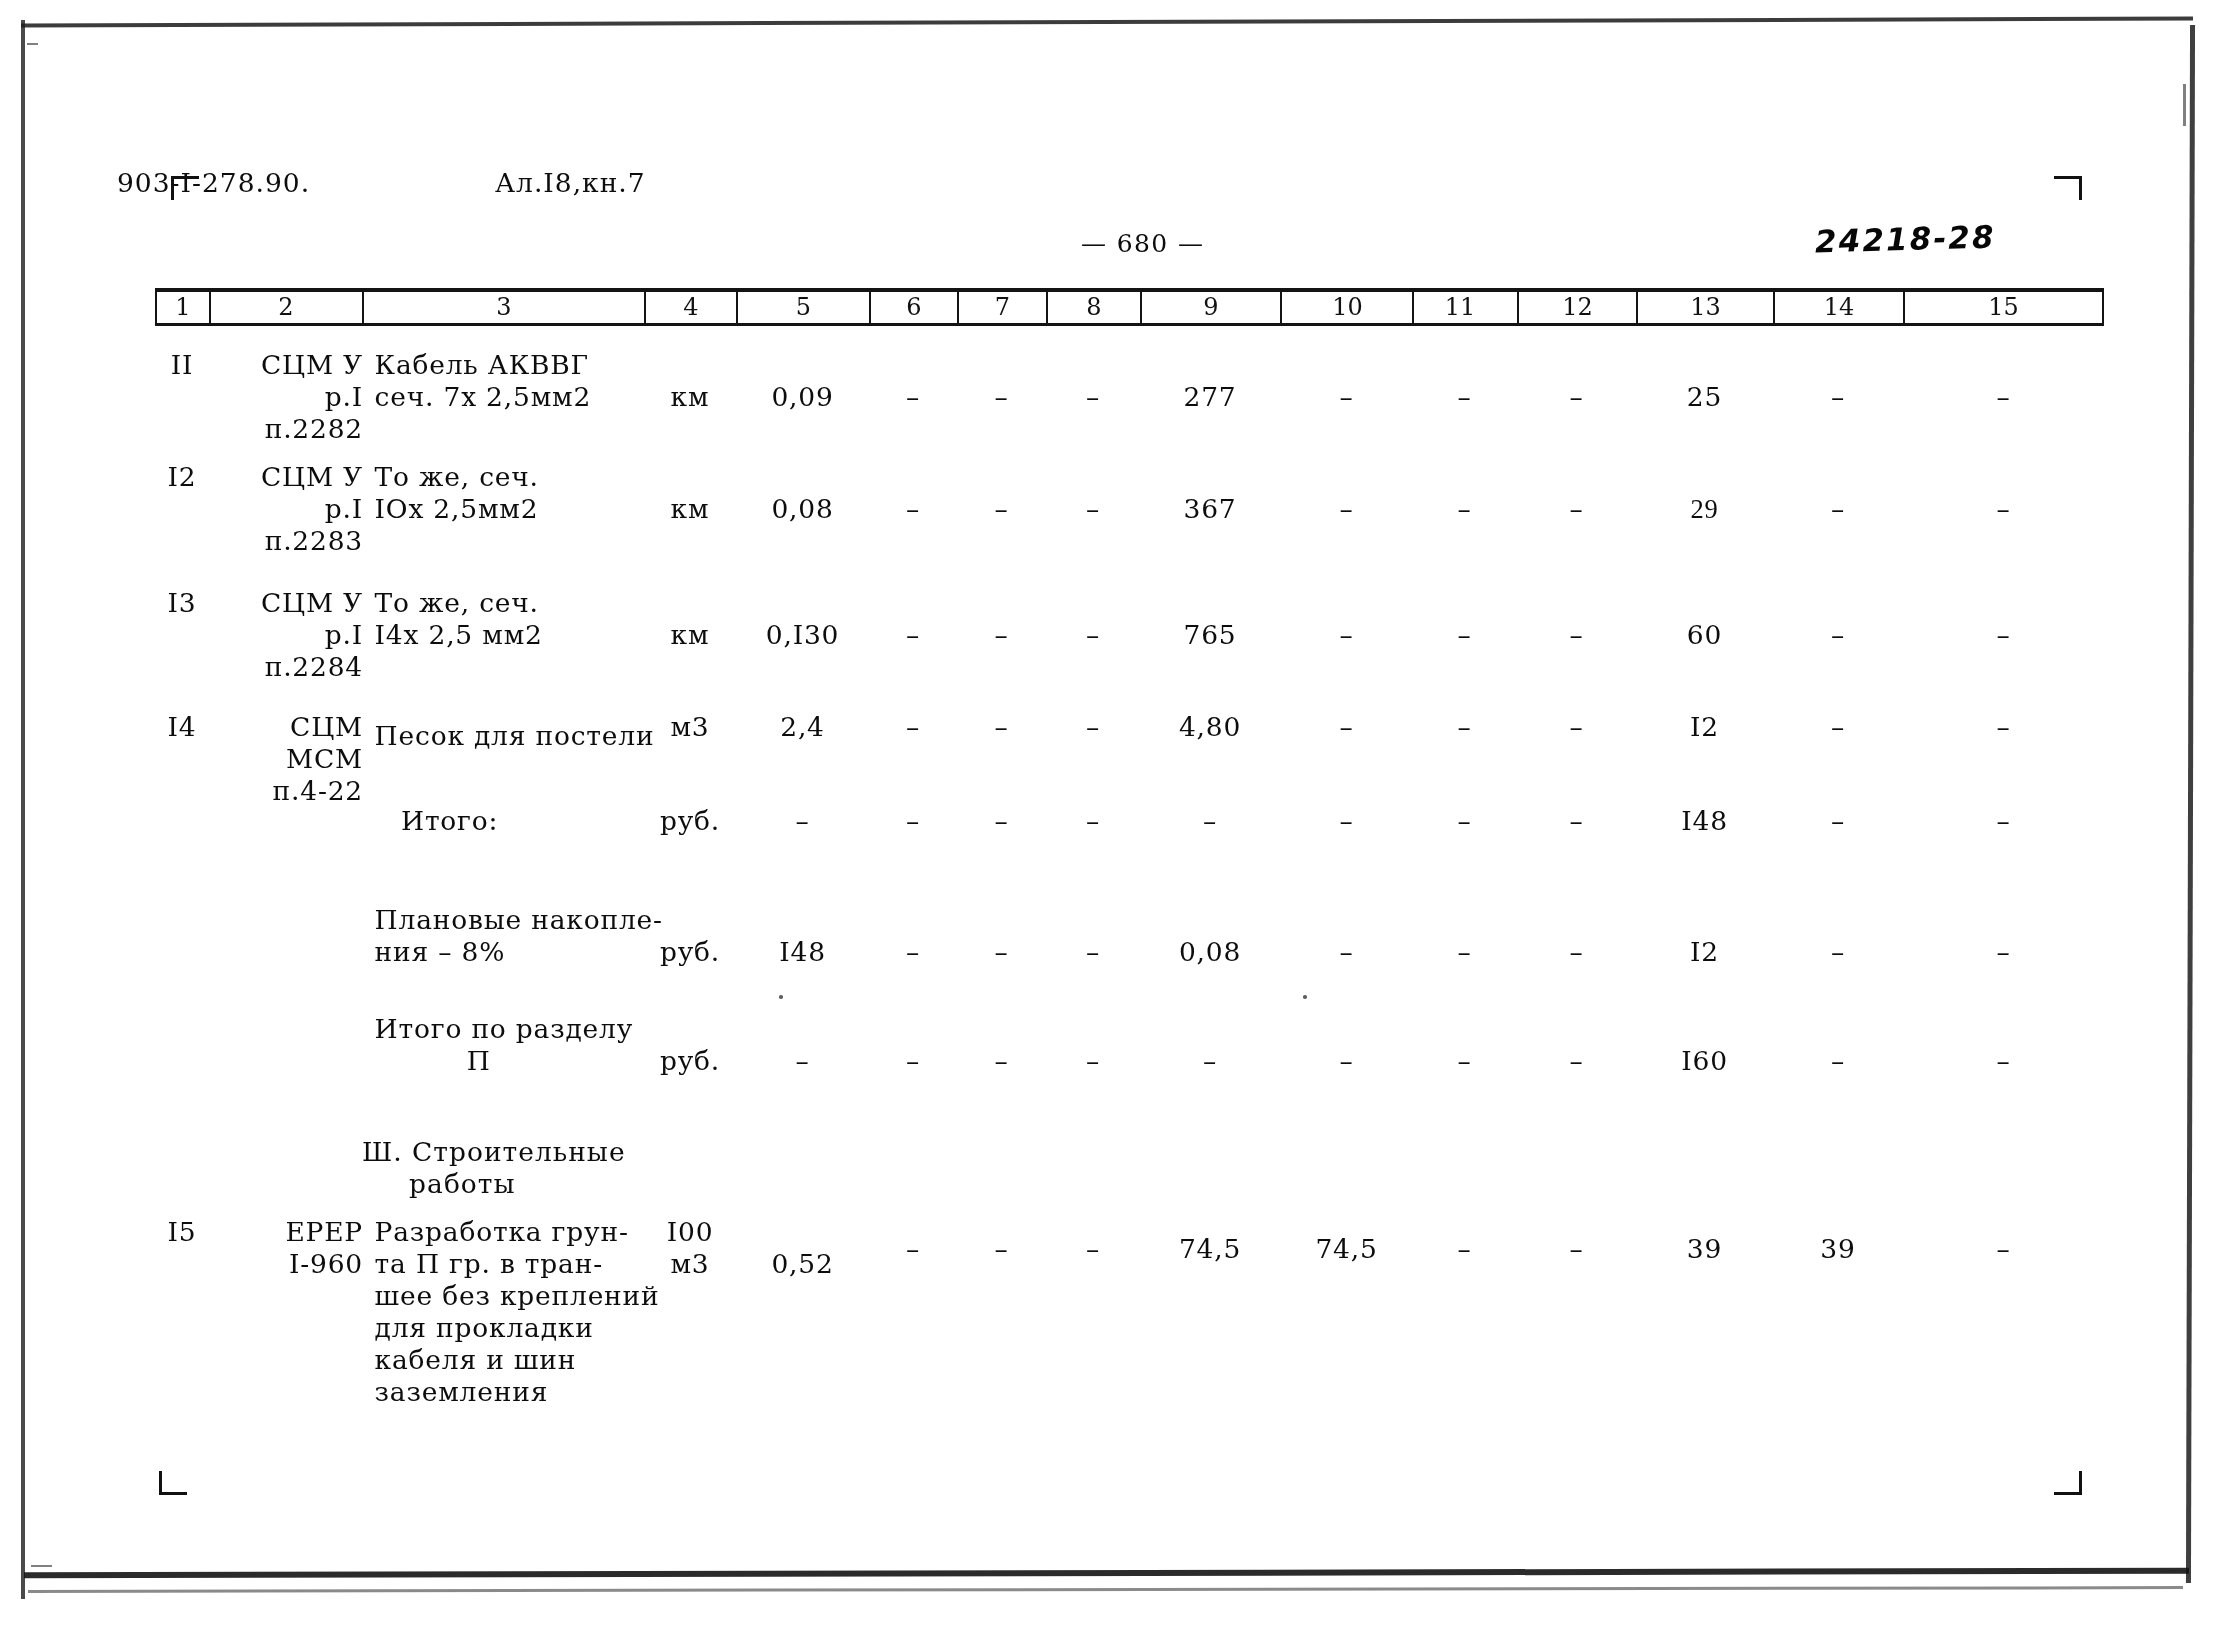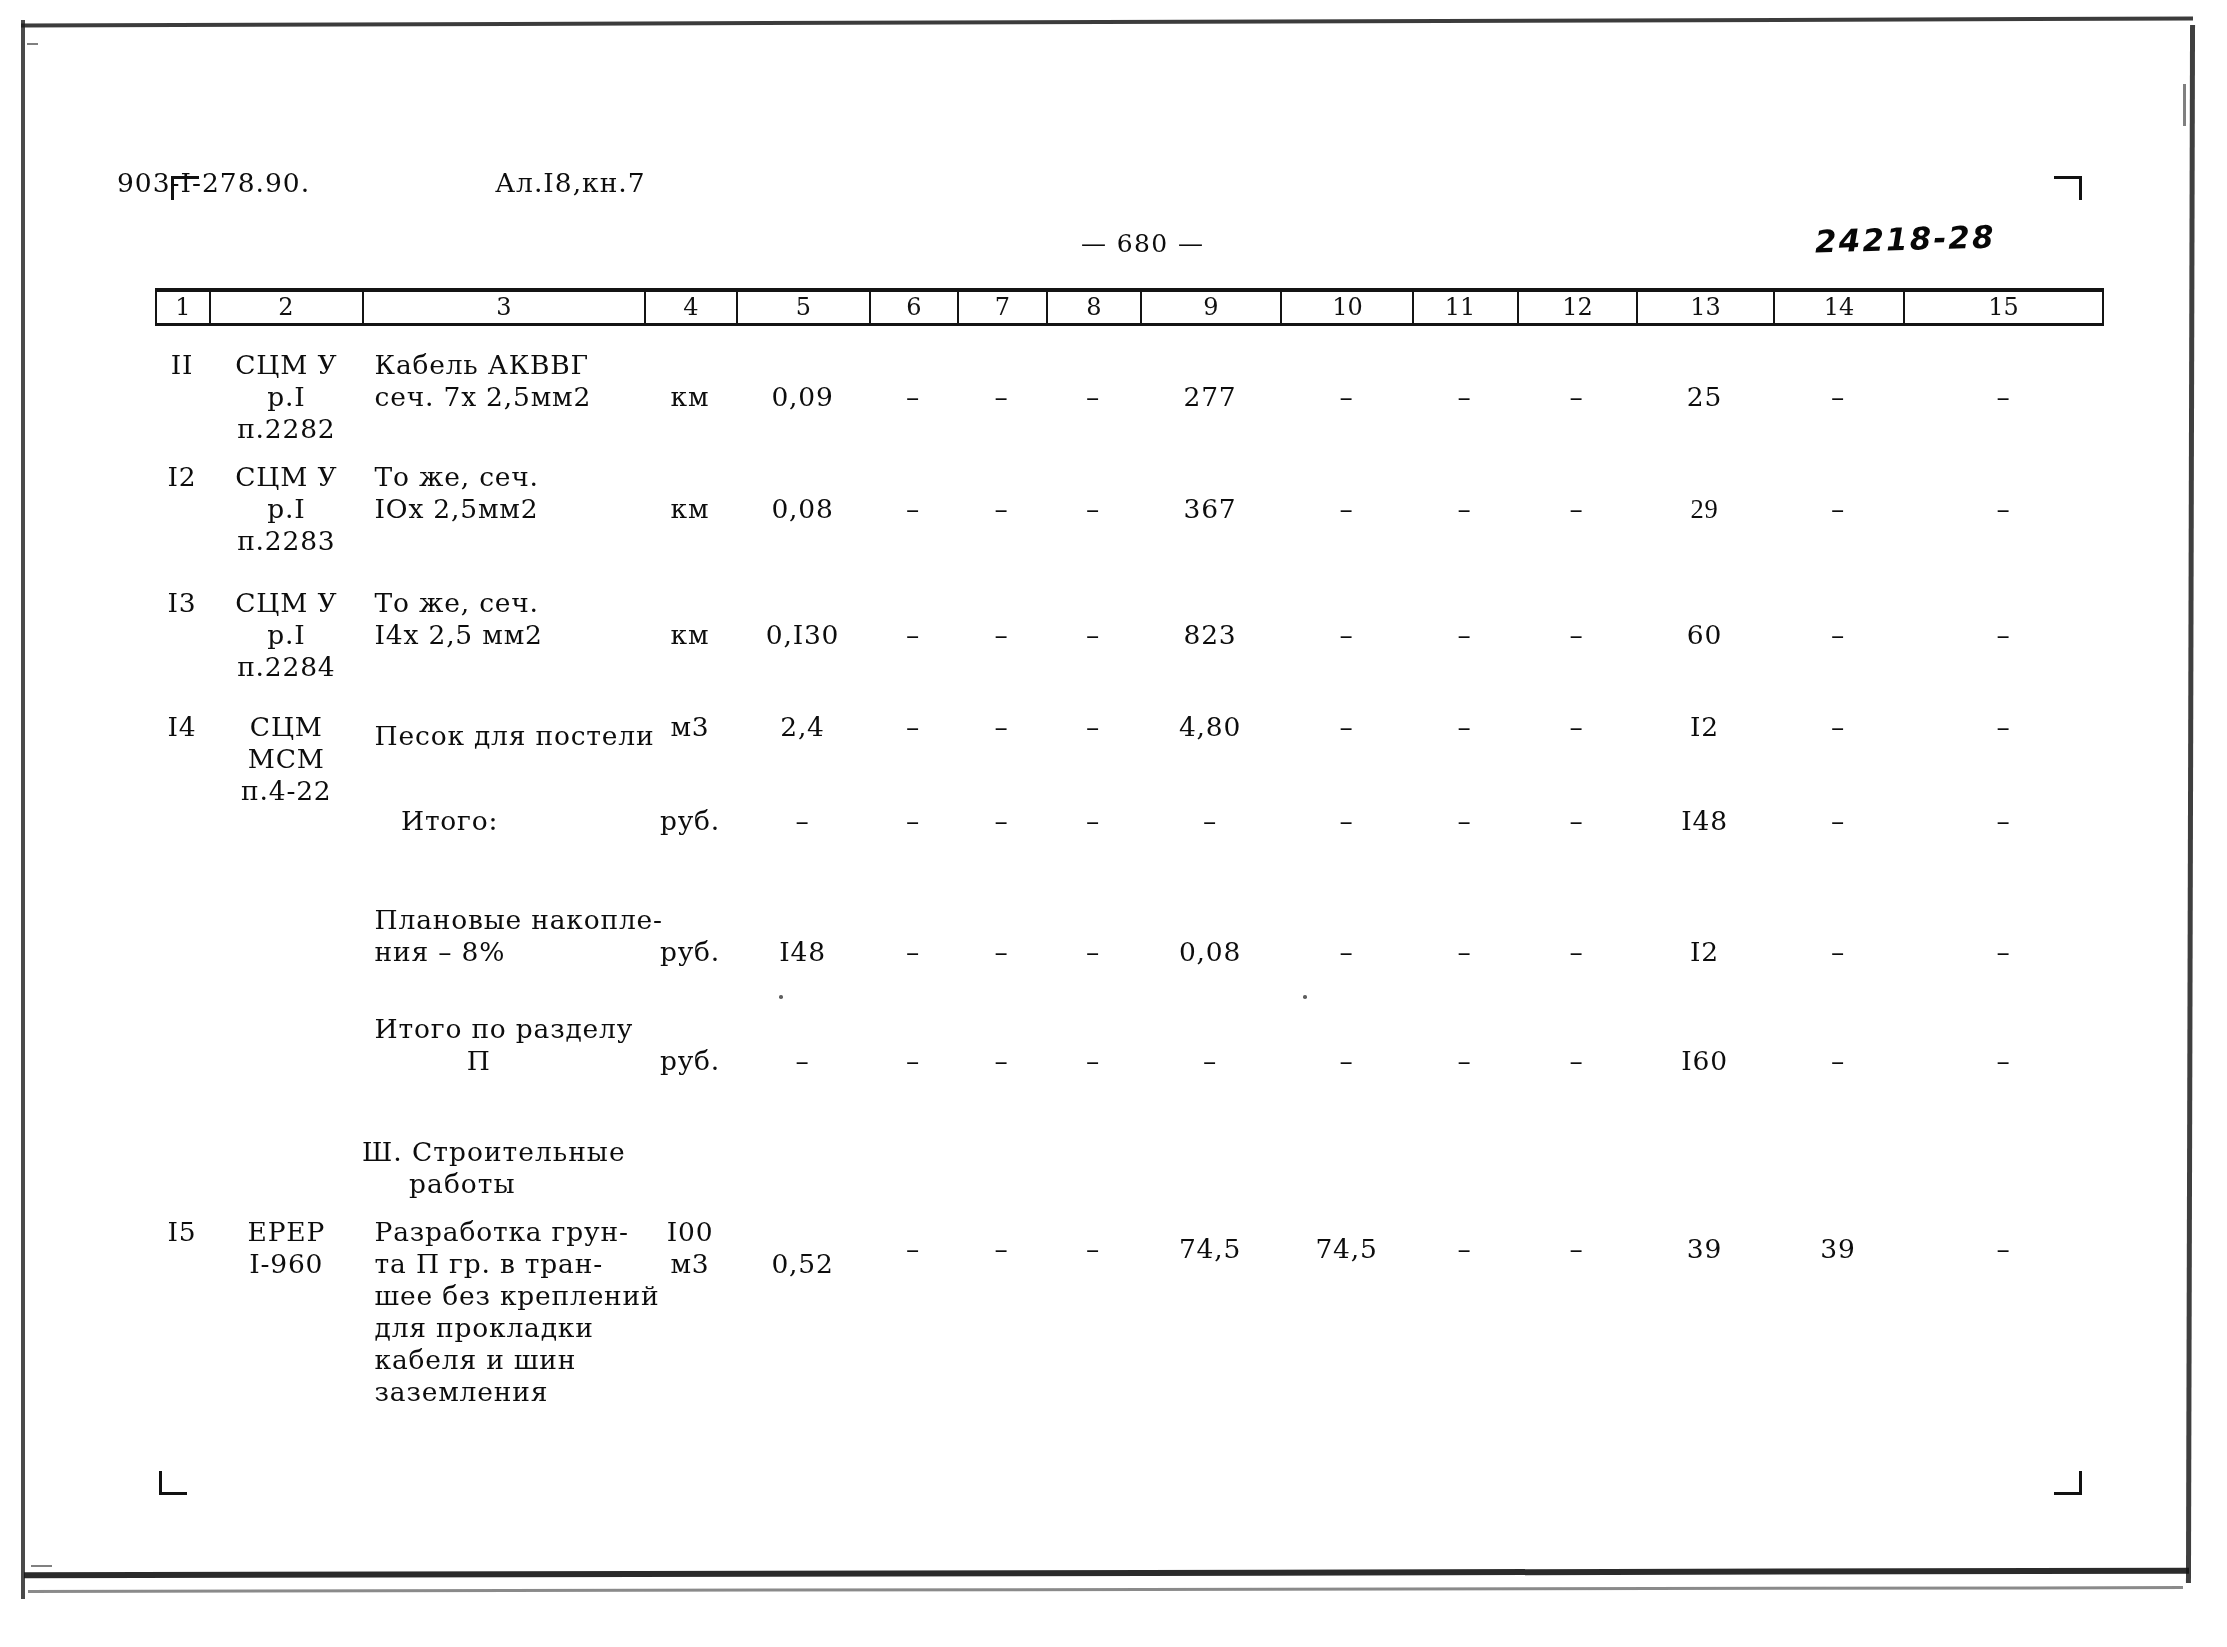--- a/index.html
+++ b/index.html
@@ -177,21 +177,21 @@
     position: absolute;
     font-family: "DejaVu Serif", serif;
     font-size: 26.5px;
     letter-spacing: 0.8px;
     line-height: 32px;
     white-space: pre;
     color: #0d0d0d;
   }
   .cell.num { text-align: center; }
   .c-no   { left: 0px;    width: 54px;  text-align: center; }
-  .c-code { left: 48px;   width: 154px; text-align: center; padding-left: 12.6px; box-sizing: border-box; }
+  .c-code { left: 54px;   width: 154px; text-align: right; padding-left: 12.6px; box-sizing: border-box; }
   .c-name { left: 207px;  width: 278px; text-align: left; padding-left: 12.6px; box-sizing: border-box; }
   .c-unit { left: 489px;  width: 92px; text-align: center; }
   .c5     { left: 581px;  width: 133px; }
   .c6     { left: 714px; width: 88px; }
   .c7     { left: 802px; width: 89px; }
   .c8     { left: 891px; width: 94px; }
   .c9     { left: 985px; width: 140px; }
   .c10    { left: 1125px; width: 133px; }
   .c11    { left: 1257px; width: 105px; }
   .c12    { left: 1362px; width: 119px; }
@@ -348,21 +348,21 @@
       <div class="cell c-code" style="top:0px;">СЦМ У
 р.I
 п.2284</div>
       <div class="cell c-name" style="top:0px;">То же, сеч.
 I4х 2,5 мм2</div>
       <div class="cell c-unit" style="top:32px;">км</div>
       <div class="cell num c5" style="top:32px;">0,I30</div>
       <div class="cell num c6" style="top:32px;">–</div>
       <div class="cell num c7" style="top:32px;">–</div>
       <div class="cell num c8" style="top:32px;">–</div>
-      <div class="cell num c9" style="top:32px;">823</div>
+      <div class="cell num c9" style="top:32px;">765</div>
       <div class="cell num c10" style="top:32px;">–</div>
       <div class="cell num c11" style="top:32px;">–</div>
       <div class="cell num c12" style="top:32px;">–</div>
       <div class="cell num c13" style="top:32px;">60</div>
       <div class="cell num c14" style="top:32px;">–</div>
       <div class="cell num c15" style="top:32px;">–</div>
     </div>
 
     <div class="row" style="height:94px;">
       <div class="cell c-no" style="top:0px;">I4</div>

